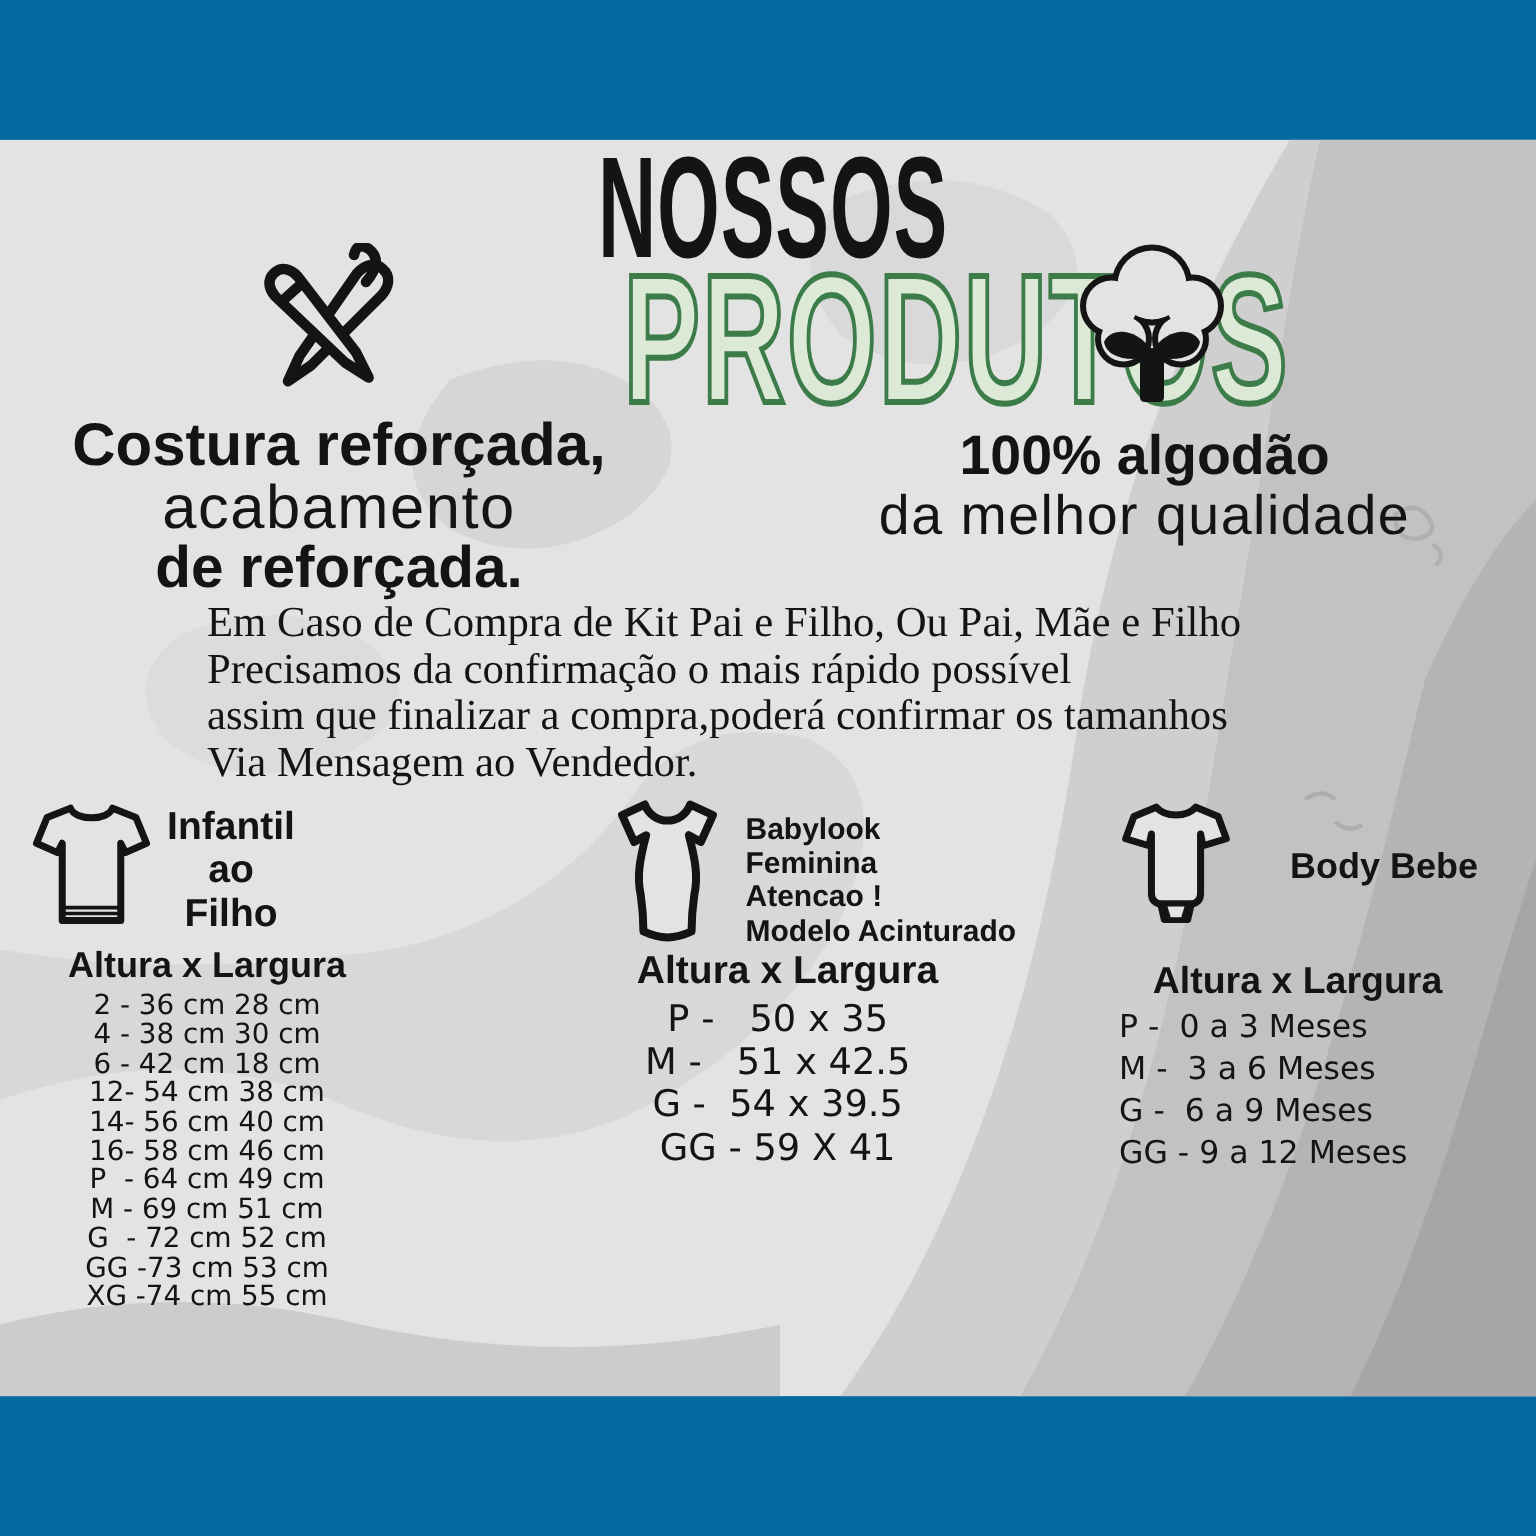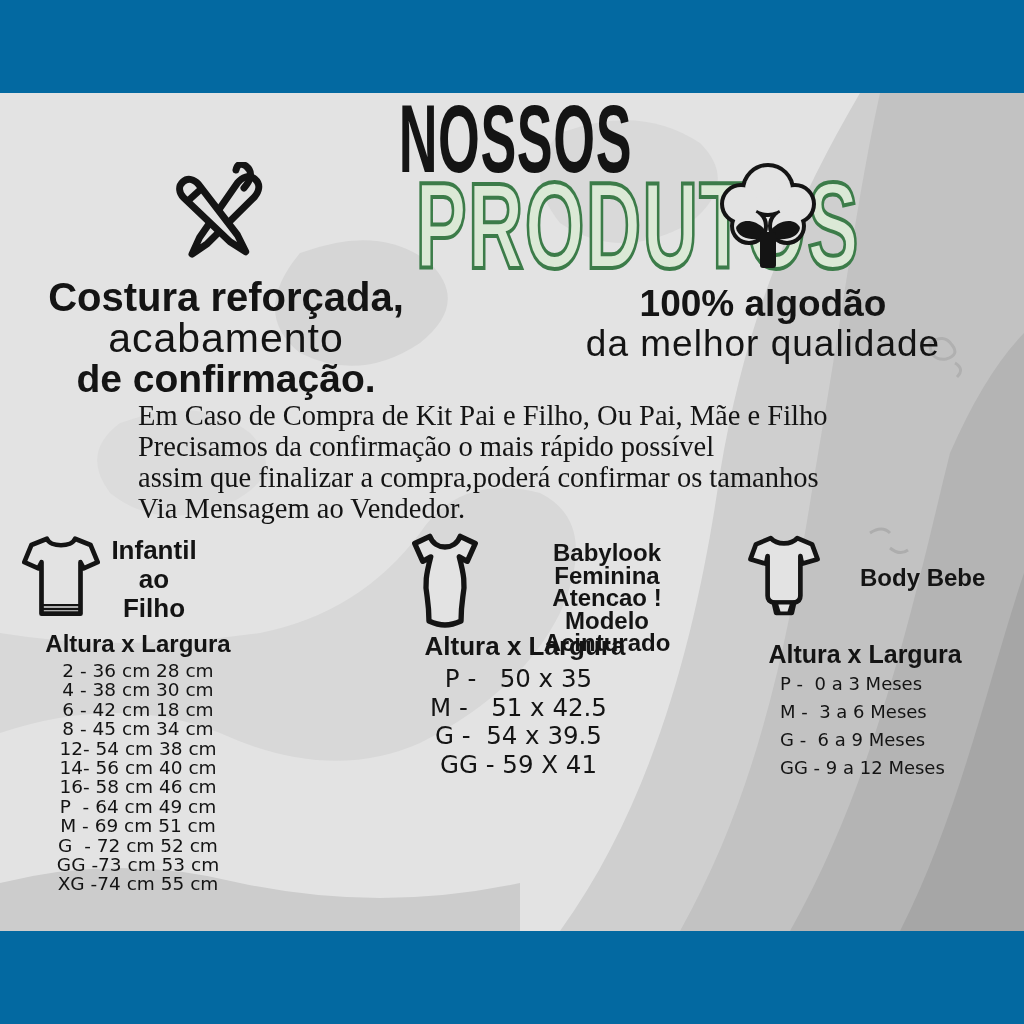--- a/index.html
+++ b/index.html
@@ -20,30 +20,30 @@
   .feat-left .f3{font-size:39px;font-weight:700;line-height:40px;}
   .feat-right{left:524px;top:284px;width:478px;text-align:center;}
   .feat-right .f1{font-size:37px;font-weight:700;line-height:40px;}
   .feat-right .f2{font-size:37px;font-weight:400;line-height:40px;letter-spacing:1px;}
 
   
   .notice{left:138px;top:400px;width:820px;font-family:"Liberation Serif",serif;font-size:28.5px;line-height:31px;text-align:left;}
 
   
   .col-title-1{left:100px;top:536px;width:108px;text-align:center;font-size:26px;font-weight:700;line-height:29px;}
-  .col-title-2{left:497px;top:542px;width:200px;text-align:center;font-size:24px;font-weight:700;line-height:22.5px;margin-left:10px;}
+  .col-title-2{left:497px;top:542px;width:200px;text-align:left;font-size:20px;font-weight:700;line-height:22.5px;}
   .col-title-3{left:820px;top:564px;width:180px;text-align:left;font-size:24px;font-weight:700;margin-left:40px;}
   .tbl-header{font-weight:700;text-align:center;}
   .h1{left:14px;top:630px;width:248px;font-size:24px;}
   .h2{left:396px;top:631px;width:258px;font-size:26px;}
   .h3{left:736px;top:640px;width:258px;font-size:25px;}
   .rows{font-family:"DejaVu Sans",sans-serif;white-space:pre;}
   .rows1{left:14px;top:661px;width:248px;font-size:18.5px;line-height:19.4px;text-align:center;}
   .rows2{left:430px;top:665px;font-size:24.5px;line-height:28.6px;text-align:center;}
-  .rows3{left:780px;top:670px;font-size:18px;line-height:28px;text-align:left;}
+  .rows3{left:746px;top:670px;font-size:21px;line-height:28px;text-align:left;}
 
   .icon-box svg{display:block;width:100%;height:100%;}
   .needles{left:158px;top:162px;width:122px;height:128px;}
   .cotton{left:712px;top:158px;width:112px;height:118px;}
   .icon1{left:22px;top:534px;width:78px;height:86px;}
   .icon2{left:398px;top:531px;width:94px;height:98px;}
   .icon3{left:745px;top:531px;width:78px;height:100px;}
 </style>
 </head>
 <body>
@@ -103,21 +103,21 @@
       </g>
       <path d="M56 76 C46 60 28 60 24 70 C26 82 46 84 56 78 Z" fill="#141414"></path>
       <path d="M56 76 C66 60 84 60 88 70 C86 82 66 84 56 78 Z" fill="#141414"></path>
       <rect x="48" y="74" width="16" height="36" rx="3" fill="#141414"></rect>
     </svg>
   </div>
 
   <div class="abs feat-left">
     <div class="f1">Costura reforçada,</div>
     <div class="f2">acabamento</div>
-    <div class="f3">de confirmação.</div>
+    <div class="f3">de reforçada.</div>
   </div>
 
   <div class="abs feat-right">
     <div class="f1">100% algodão</div>
     <div class="f2">da melhor qualidade</div>
   </div>
 
   <div class="abs notice">
       <div>Em Caso de Compra de Kit Pai e Filho, Ou Pai, Mãe e Filho</div>
       <div>Precisamos da confirmação o mais rápido possível</div>
@@ -131,21 +131,21 @@
       <line x1="25" y1="91" x2="75" y2="91" stroke="#141414" stroke-width="3"></line>
       <line x1="25" y1="96" x2="75" y2="96" stroke="#141414" stroke-width="3"></line>
     </svg>
   </div>
   <div class="abs col-title-1">
     <div>Infantil</div>
     <div>ao</div>
     <div>Filho</div>
   </div>
   <div class="abs tbl-header h1">Altura x Largura</div>
-  <div class="abs rows rows1"><div>2 - 36 cm 28 cm</div><div>4 - 38 cm 30 cm</div><div>6 - 42 cm 18 cm</div><div>8 - 45 cm 34 cm</div><div>12- 54 cm 38 cm</div><div>14- 56 cm 40 cm</div><div>16- 58 cm 46 cm</div><div>P  - 64 cm 49 cm</div><div>M - 69 cm 51 cm</div><div>G  - 72 cm 52 cm</div><div>GG -73 cm 53 cm</div><div>XG -74 cm 55 cm</div></div>
+  <div class="abs rows rows1"><div>2 - 36 cm 28 cm</div><div>4 - 38 cm 30 cm</div><div>6 - 42 cm 18 cm</div><div>12- 54 cm 38 cm</div><div>14- 56 cm 40 cm</div><div>16- 58 cm 46 cm</div><div>P  - 64 cm 49 cm</div><div>M - 69 cm 51 cm</div><div>G  - 72 cm 52 cm</div><div>GG -73 cm 53 cm</div><div>XG -74 cm 55 cm</div></div>
 
   <div class="abs icon2 icon-box">
     <svg viewBox="0 0 100 110">
       <path d="M33 6 C39 22 61 22 67 6 L84 14 L75 34 L66 29 C71 48 73 60 70 74 C68 88 68 94 68 101 C55 107 45 107 32 101 C32 94 32 88 30 74 C27 60 29 48 34 29 L25 34 L16 14 Z" fill="#e3e3e3" stroke="#141414" stroke-width="6" stroke-linejoin="round"></path>
     </svg>
   </div>
   <div class="abs col-title-2">
     <div>Babylook</div>
     <div>Feminina</div>
     <div>Atencao !</div>

